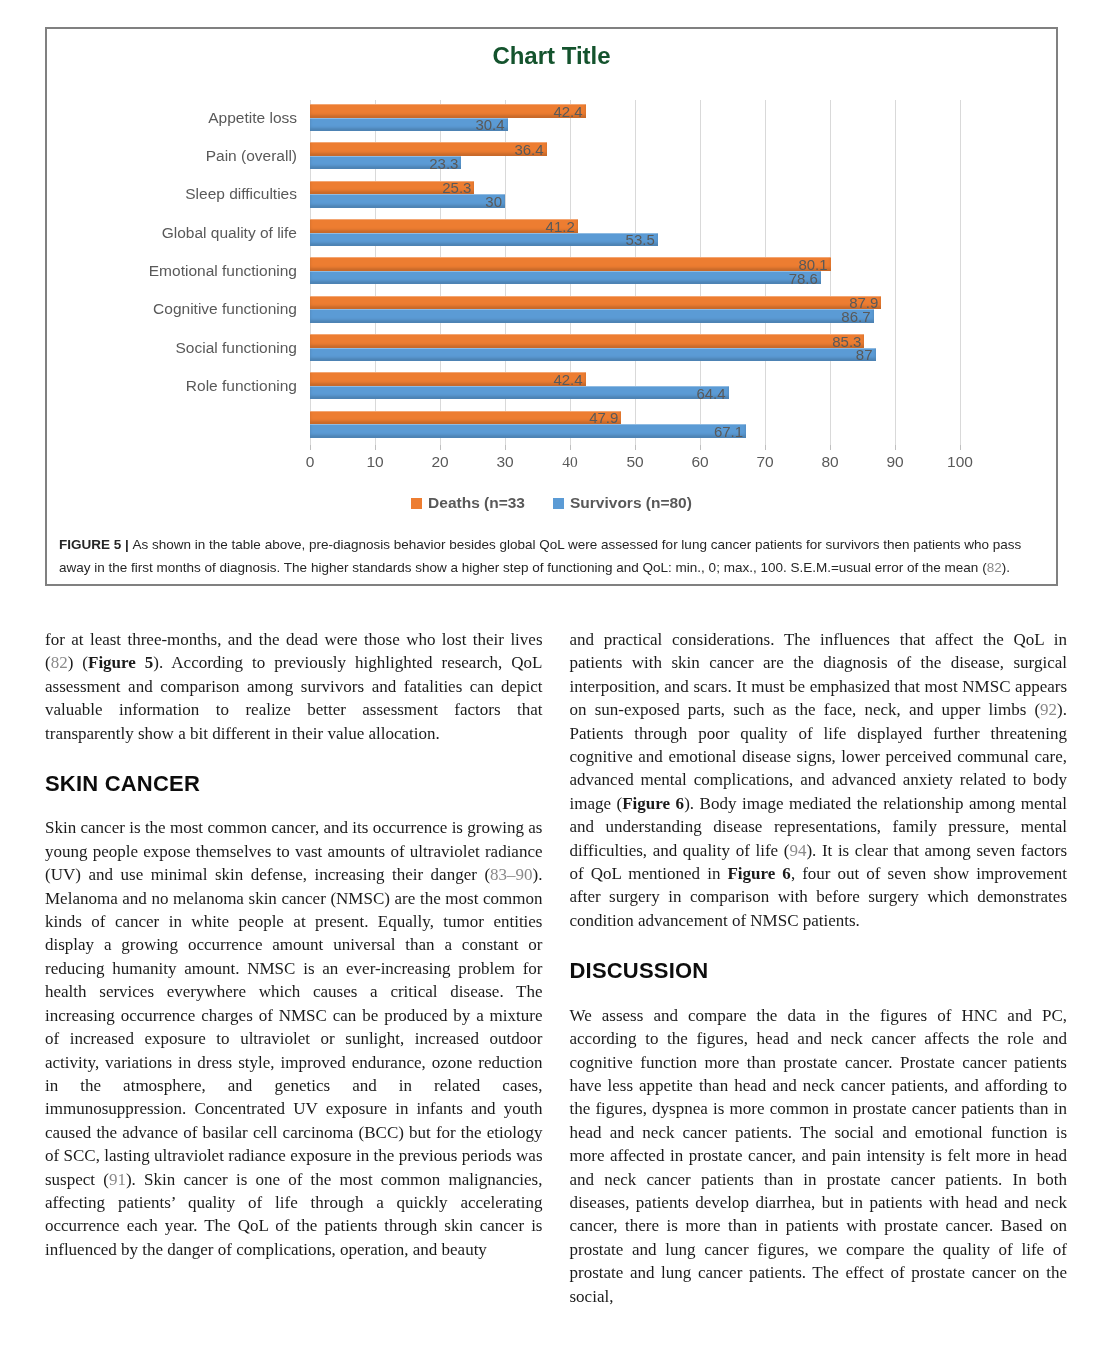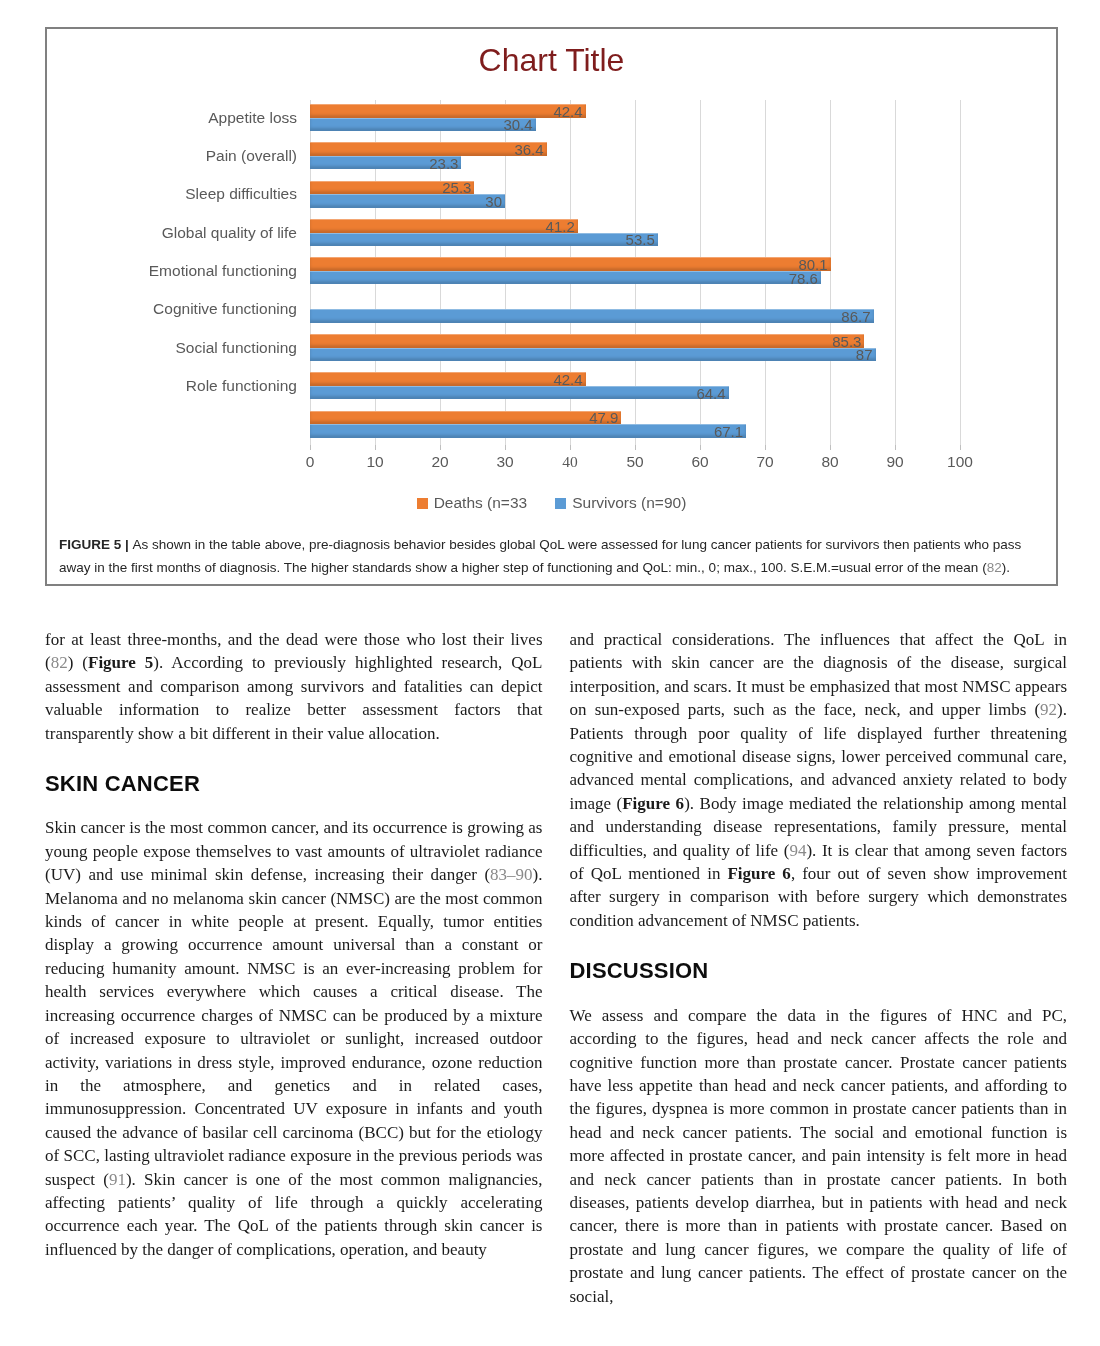--- a/index.html
+++ b/index.html
@@ -9,21 +9,21 @@
     -webkit-font-smoothing:antialiased;
   }
   
   .figure-box{
     box-sizing:border-box;position:relative;
     width:1013px;height:559px;margin:27px 42px 0 45px;
     border:2px solid #808080;background:#fff;
   }
   .chart-title{
     position:absolute;top:13px;left:0;width:100%;text-align:center;
-    font-family:"Liberation Sans", sans-serif;font-size:32px;font-weight:normal;color:#7f1d1d;
+    font-family:"Liberation Sans", sans-serif;font-size:24px;font-weight:bold;color:#14532d;
   }
   .plot{position:absolute;left:263px;top:71px;width:650px;height:345px;}
   .gridline{position:absolute;top:0;bottom:0;width:1px;background:#d9d9d9;}
   .tickmark{position:absolute;top:345px;height:5px;width:1px;background:#bfbfbf;}
   .bar{
     position:absolute;height:13.5px;left:0;
     box-shadow:inset 0 1px 0 rgba(255,255,255,.32), inset 0 -3px 3px rgba(0,0,0,.16);
   }
   .bar-label{
     position:absolute;right:3px;top:50%;transform:translateY(-50%);
@@ -36,21 +36,21 @@
     font-family:"Liberation Sans", sans-serif;font-size:15.5px;color:#595959;white-space:nowrap;
   }
   .xlabels{
     position:absolute;left:263px;top:424px;width:650px;height:20px;
     font-family:"Liberation Sans", sans-serif;font-size:15.5px;color:#595959;
   }
   .xlabel{position:absolute;transform:translateX(-50%);top:0;}
   .legend{
     position:absolute;left:0;top:465px;width:100%;
     display:flex;justify-content:center;gap:28px;
-    font-family:"Liberation Sans", sans-serif;font-size:15.5px;color:#595959;
+    font-family:"Liberation Sans", sans-serif;font-size:15.5px;color:#595959;font-weight:bold;
   }
   .legend-item{display:flex;align-items:center;gap:6px;}
   .swatch{width:11px;height:11px;display:inline-block;}
   .caption{
     position:absolute;left:12px;right:14px;top:504px;
     font-family:"Liberation Sans", sans-serif;font-size:13.5px;line-height:23px;color:#262626;
     text-align:left;
   }
   
   .columns{display:flex;gap:27px;padding:0 33px 0 45px;margin-top:42px;}
@@ -102,21 +102,21 @@
       <div class="tickmark" style="left: calc(70% - 0.5px);"></div>
       <div class="gridline" style="left: calc(80% - 0.5px); background: rgb(217, 217, 217);"></div>
       <div class="tickmark" style="left: calc(80% - 0.5px);"></div>
       <div class="gridline" style="left: calc(90% - 0.5px); background: rgb(217, 217, 217);"></div>
       <div class="tickmark" style="left: calc(90% - 0.5px);"></div>
       <div class="gridline" style="left: calc(100% - 0.5px); background: rgb(217, 217, 217);"></div>
       <div class="tickmark" style="left: calc(100% - 0.5px);"></div>
       <div class="bar" style="top: 4px; width: 42.4%; background: rgb(237, 125, 49);">
         <span class="bar-label">42.4</span>
       </div>
-      <div class="bar" style="top: 17.5px; width: 30.4%; background: rgb(91, 155, 213); padding-left: 28px;">
+      <div class="bar" style="top: 17.5px; width: 30.4%; background: rgb(91, 155, 213);">
         <span class="bar-label">30.4</span>
       </div>
       <div class="bar" style="top: 42.3333px; width: 36.4%; background: rgb(237, 125, 49);">
         <span class="bar-label">36.4</span>
       </div>
       <div class="bar" style="top: 55.8333px; width: 23.3%; background: rgb(91, 155, 213);">
         <span class="bar-label">23.3</span>
       </div>
       <div class="bar" style="top: 80.6667px; width: 25.3%; background: rgb(237, 125, 49);">
         <span class="bar-label">25.3</span>
@@ -128,20 +128,23 @@
         <span class="bar-label">41.2</span>
       </div>
       <div class="bar" style="top: 132.5px; width: 53.5%; background: rgb(91, 155, 213); text-align: center;">
         <span class="bar-label">53.5</span>
       </div>
       <div class="bar" style="top: 157.333px; width: 80.1%; background: rgb(237, 125, 49);">
         <span class="bar-label">80.1</span>
       </div>
       <div class="bar" style="top: 170.833px; width: 78.6%; background: rgb(91, 155, 213);">
         <span class="bar-label">78.6</span>
+      </div>
+      <div class="bar" style="top: 195.667px; width: 87.9%; background: rgb(237, 125, 49);">
+        <span class="bar-label">87.9</span>
       </div>
       <div class="bar" style="top: 209.167px; width: 86.7%; background: rgb(91, 155, 213);">
         <span class="bar-label">86.7</span>
       </div>
       <div class="bar" style="top: 234px; width: 85.3%; background: rgb(237, 125, 49);">
         <span class="bar-label">85.3</span>
       </div>
       <div class="bar" style="top: 247.5px; width: 87%; background: rgb(91, 155, 213);">
         <span class="bar-label">87</span>
       </div>
@@ -173,21 +176,21 @@
       <span class="xlabel" style="left: 100%;">100</span>
     </div>
 
   <div class="legend">
       <div class="legend-item">
         <span class="swatch" style="background: rgb(237, 125, 49);"></span>
         <span>Deaths (n=33</span>
       </div>
       <div class="legend-item">
         <span class="swatch" style="background: rgb(91, 155, 213);"></span>
-        <span>Survivors (n=90)</span>
+        <span>Survivors (n=80)</span>
       </div>
     </div>
 
   <div class="caption"><span class="b">FIGURE 5 | </span><span>As shown in the table above, pre-diagnosis behavior besides global QoL were assessed for lung cancer patients for survivors then patients who pass away in the first months of diagnosis. The higher standards show a higher step of functioning and QoL: min., 0; max., 100. S.E.M.=usual error of the mean (</span><span class="ref">82</span><span>).</span></div>
 </div>
 
 <div class="columns">
   <div class="col">
     <p><span>for at least three-months, and the dead were those who lost their lives (</span><span class="ref">82</span><span>) (</span><span class="b">Figure 5</span><span>). According to previously highlighted research, QoL assessment and comparison among survivors and fatalities can depict valuable information to realize better assessment factors that transparently show a bit different in their value allocation.</span></p>
     <h2 class="section-heading">SKIN CANCER</h2>

